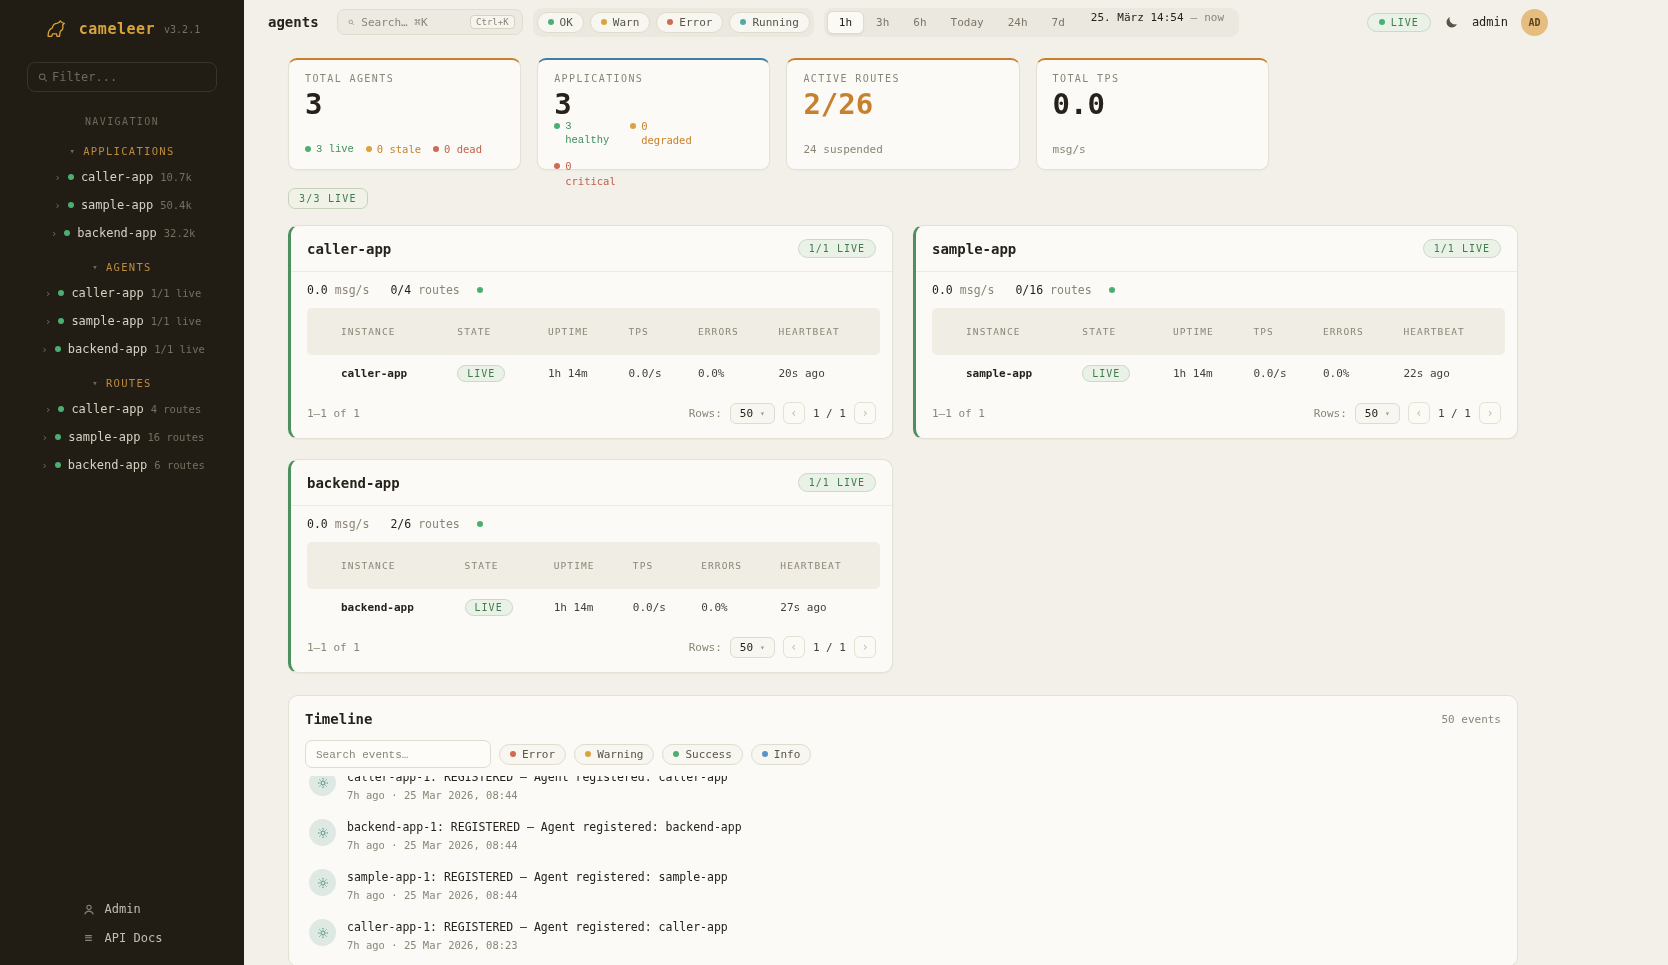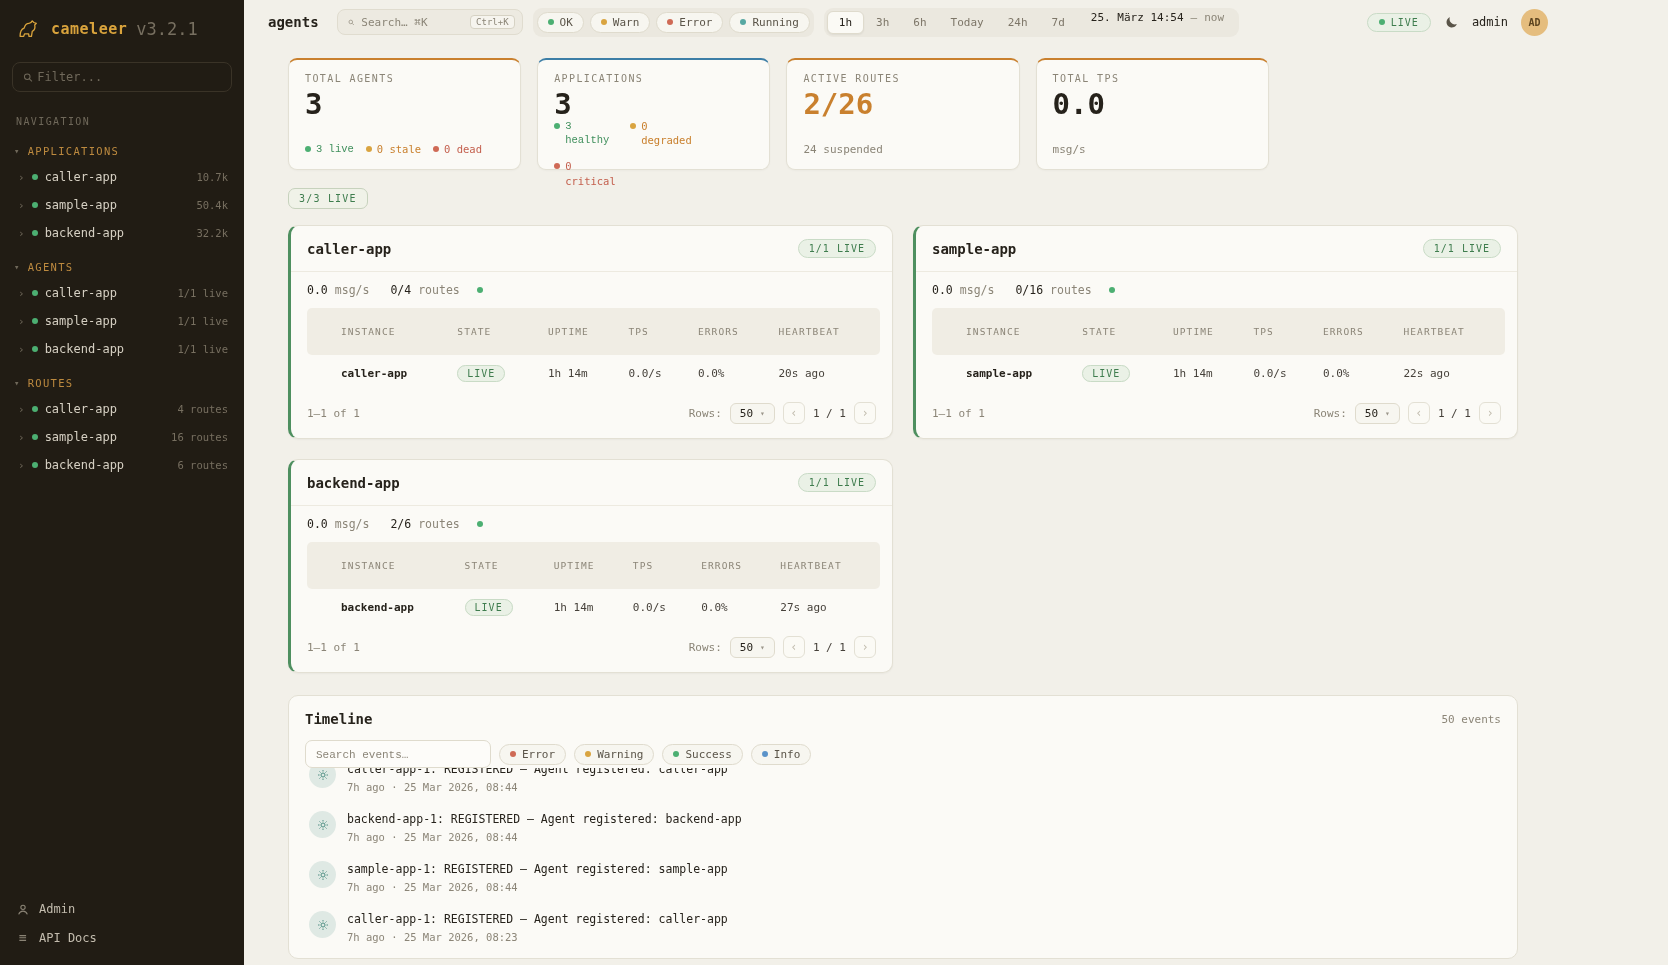--- a/index.html
+++ b/index.html
@@ -7,24 +7,24 @@
   body {
     display:flex;
     background:#f2f0e9;
     color:#26221b;
     font-family:"DejaVu Sans Mono","DejaVu Sans",monospace;
     font-size:12px;
   }
   input { font-family:inherit; border:none; outline:none; background:transparent; color:inherit; }
 
   
-  .sidebar { width:244px; flex-shrink:0; background:#211c14; color:#b5aea0; display:flex; flex-direction:column; height:100%; }
+  .sidebar { width:244px; flex-shrink:0; background:#211c14; color:#b5aea0; display:flex; flex-direction:column; height:100%;align-items:center; }
   .logo-row { display:flex; align-items:center; gap:9px; padding:16px 16px 14px; }
   .logo-name { color:#d9a33c; font-weight:bold; font-size:15px; letter-spacing:.5px; }
-  .logo-ver { color:#776f60; font-size:17px; }
+  .logo-ver { color:#776f60; font-size:10px; }
   .filter-box { margin:6px 12px 14px; display:flex; align-items:center; gap:4px; border:1px solid #3a3327; border-radius:8px; padding:7px 10px; color:#6f685a; }
   .filter-box input { width:100%; font-size:12px; color:#cfc9bc; }
   .filter-box input::placeholder { color:#6f685a; }
   .nav-label { padding:10px 16px 4px; font-size:10px; letter-spacing:1.4px; color:#6f685a; }
   .section-head { display:flex; align-items:center; gap:7px; padding:14px 14px 6px; font-size:10.5px; letter-spacing:1.3px; color:#bd8a3f; }
   .section-head .caret { color:#6f685a; font-size:9px; }
   .side-item { display:flex; align-items:center; gap:7px; padding:7px 16px 7px 18px; font-size:12px; color:#d6d0c3; cursor:pointer; }
   .side-item .chev { color:#6f685a; font-size:11px; }
   .dot { width:6px; height:6px; border-radius:50%; flex-shrink:0; }
   .d-green { background:#4caf72; } .d-orange { background:#d9a440; } .d-red { background:#cf6a55; }
@@ -97,21 +97,21 @@
 
   
   .timeline { width:1230px; margin-top:22px; background:#fbfaf6; border:1px solid #e3e0d4; border-radius:10px; padding:15px 16px 0; }
   .tl-head { display:flex; align-items:center; justify-content:space-between; }
   .tl-title { font-weight:bold; font-size:14px; }
   .tl-count { font-size:11px; color:#8b8577; }
   .tl-controls { display:flex; align-items:center; gap:8px; margin-top:13px; }
   .tl-search { width:186px; border:1px solid #dfdbcd; background:#fdfcf9; border-radius:7px; padding:6px 10px; }
   .tl-search input { width:100%; font-size:11px;font-family:Liberation Mono, monospace; }
   .tl-search input::placeholder { color:#8b8577; }
-  .tl-events { margin-top:0; height:190px; overflow:hidden; }
+  .tl-events { margin-top:8px; height:190px; overflow:hidden; }
   .tl-event { display:flex; gap:11px; padding:9px 4px; align-items:flex-start; }
   .tl-event.clipped { margin-top:-16px; }
   .tl-ico { width:27px; height:27px; border-radius:50%; background:#dfe9e4; display:flex; align-items:center; justify-content:center; flex-shrink:0; }
   .tl-text { font-size:11.5px; color:#26221b; padding-top:1px; }
   .tl-time { font-size:10.5px; color:#8b8577; margin-top:5px; }
 </style>
 </head>
 <body>
 
 <aside class="sidebar">

